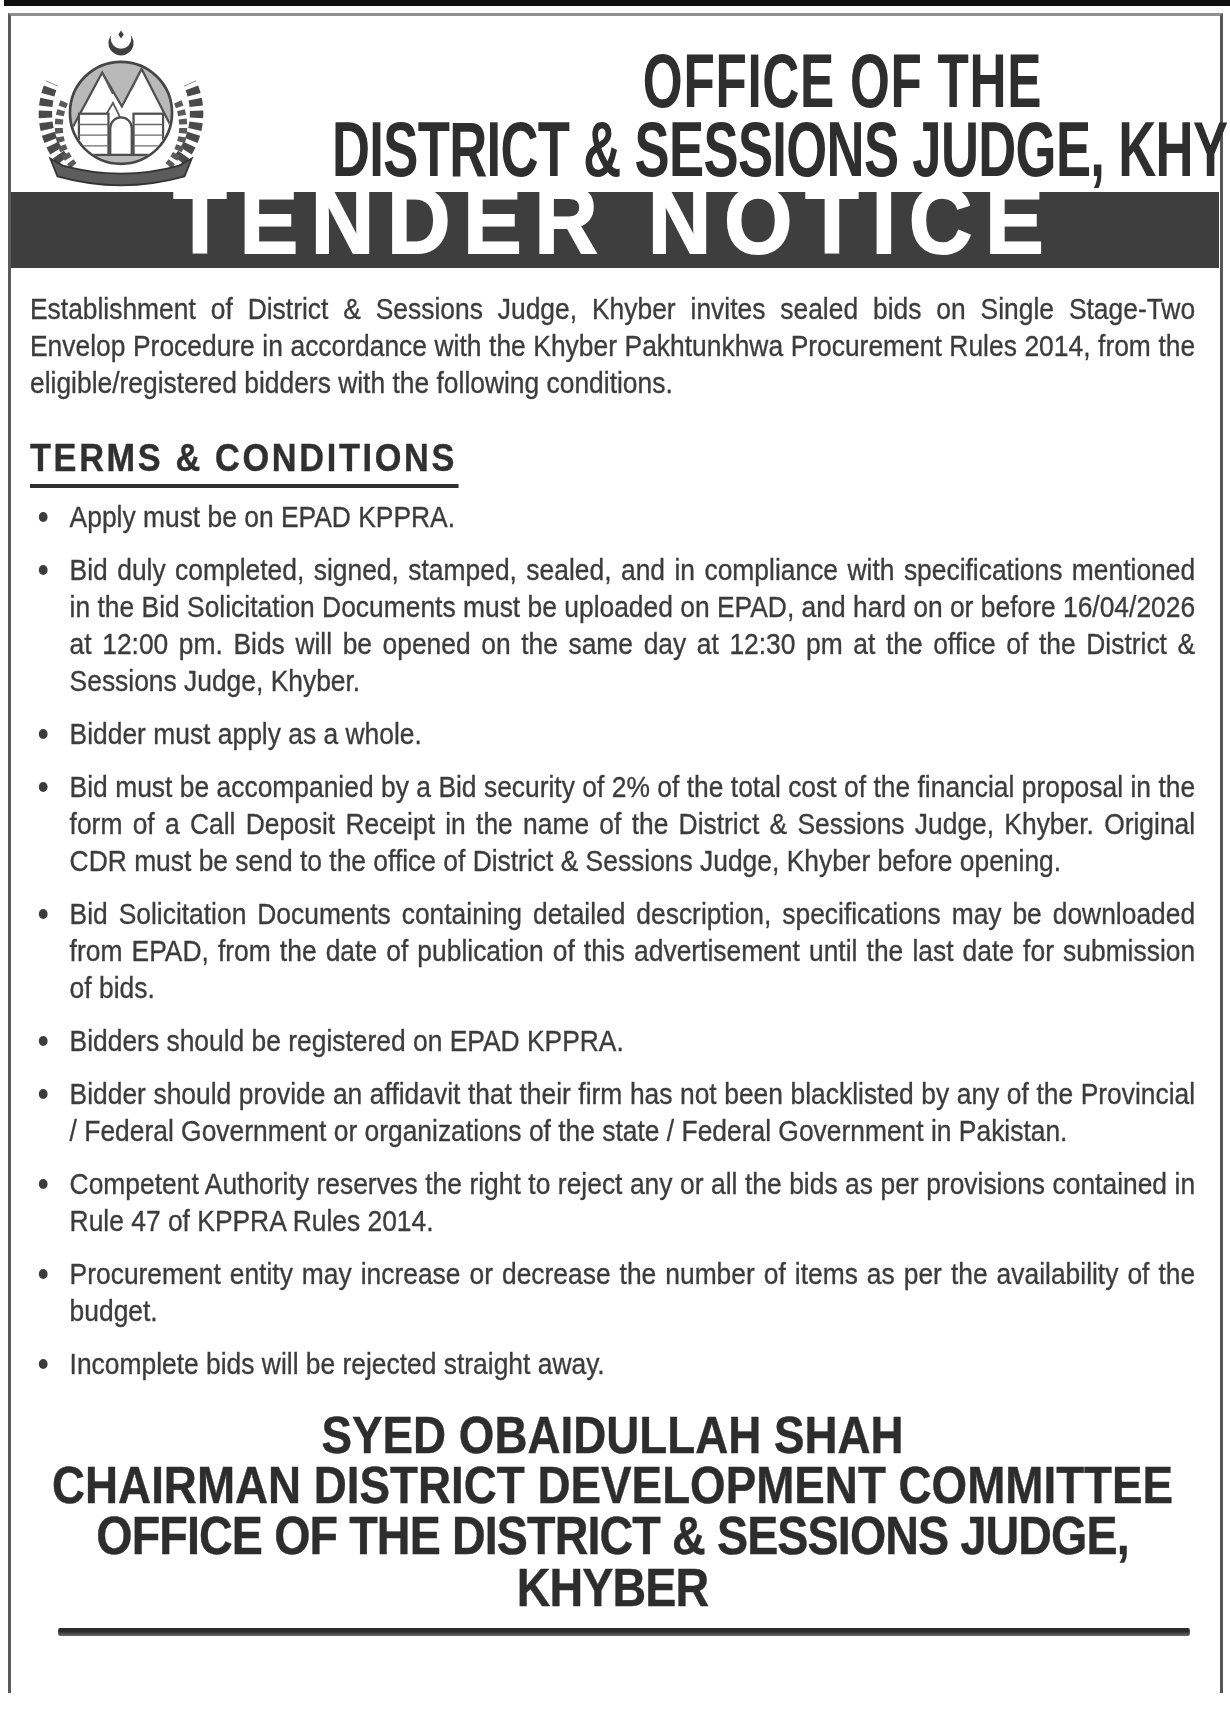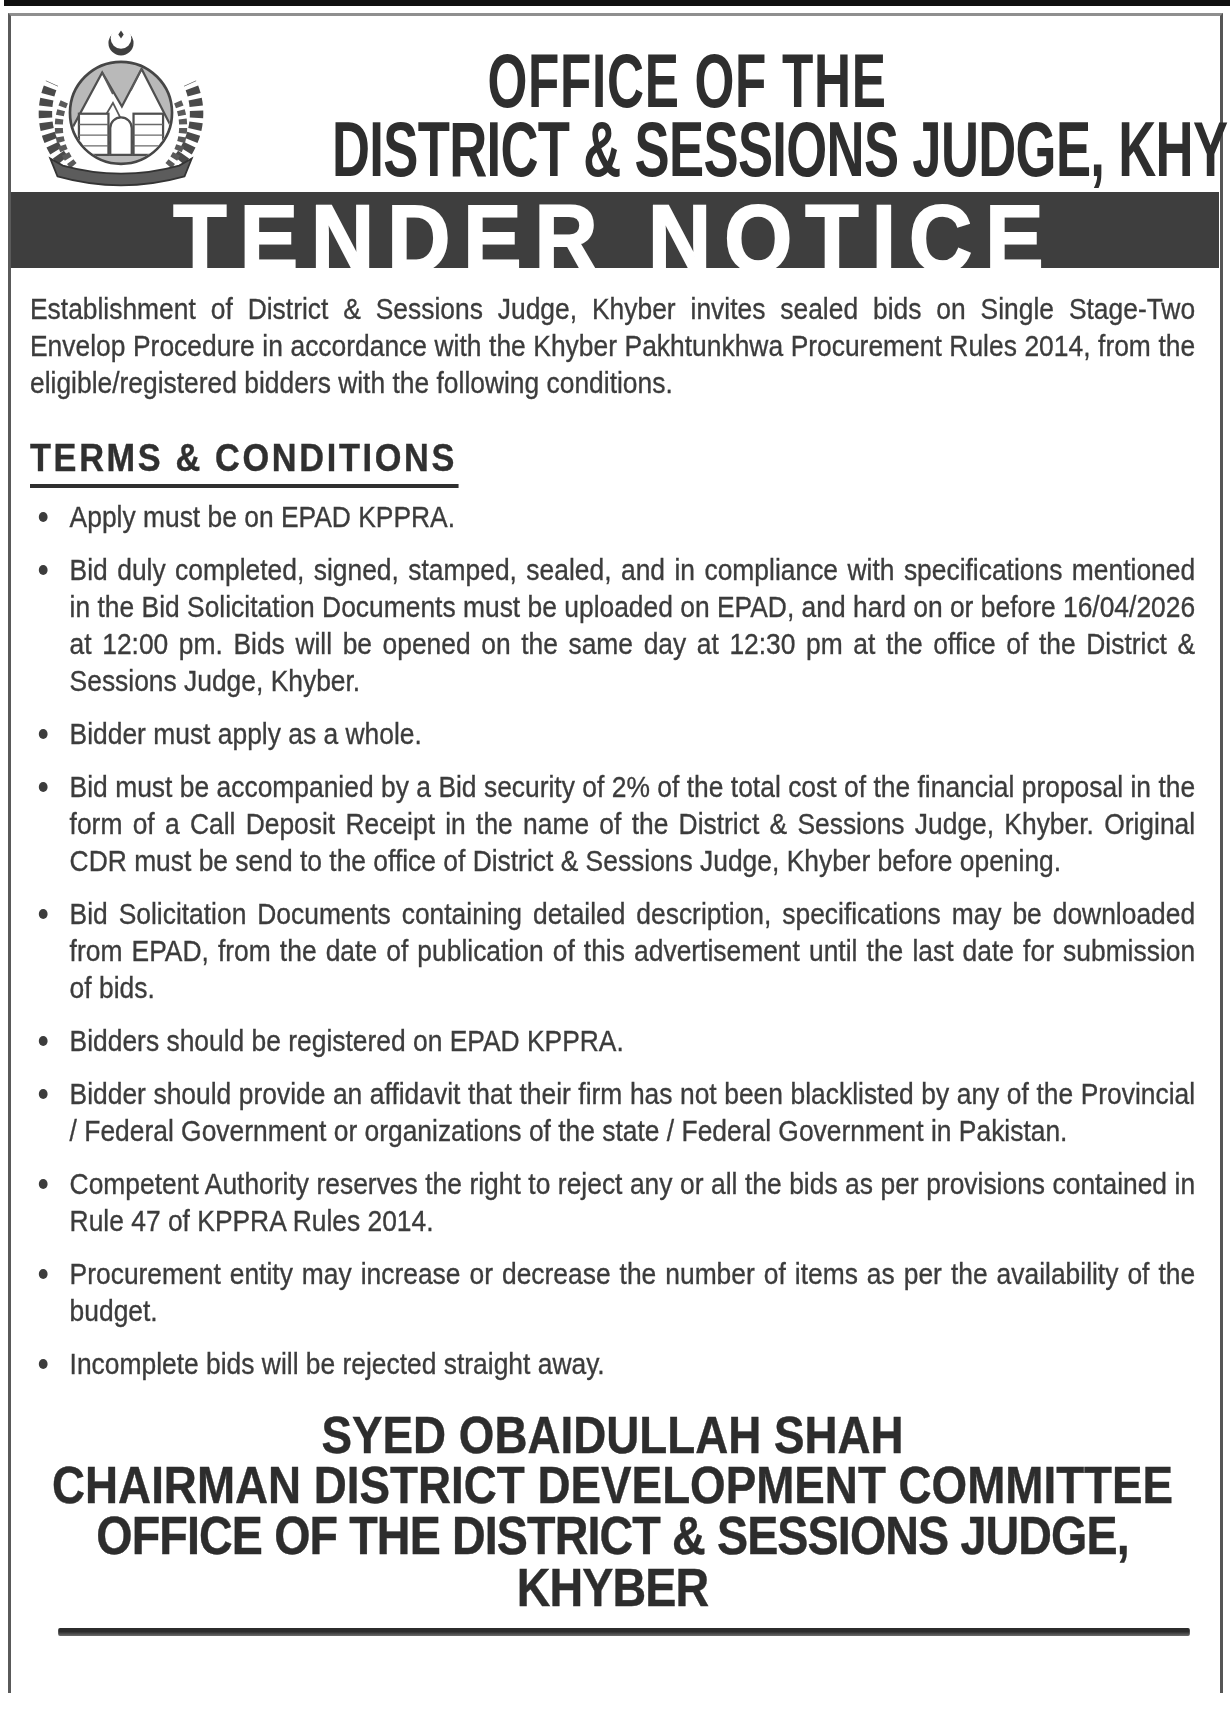--- a/index.html
+++ b/index.html
@@ -21,36 +21,36 @@
     border-left:3px solid #5a5a5a;
     border-right:3px solid #565656;
     pointer-events:none;
   }
   .inner{position:relative;padding:16px 11px 0;}
   
   .doc-header{position:relative;height:176px;}
   .emblem{position:absolute;left:16px;top:8px;}
   .titles{
     position:absolute;left:150px;right:6px;top:34px;
-    text-align:center;color:#2e2e2e;font-weight:bold;
+    text-align:right;color:#2e2e2e;font-weight:bold;
   }
   .org1{
     font-size:76px;line-height:62px;letter-spacing:1px;
     transform:scaleX(.675);transform-origin:50% 50%;
     white-space:nowrap;
   }
   .org2{
     font-size:78px;line-height:66px;letter-spacing:-1px;margin-top:4px;
     transform:scaleX(.675);transform-origin:50% 50%;
     white-space:nowrap;
   }
   
   .banner{
     height:76px;background:#3e3e3e;
-    display:flex;align-items:flex-start;justify-content:center;
+    display:flex;align-items:flex-end;justify-content:center;
   }
   .banner-text{
     color:#ffffff;font-weight:bold;font-size:94px;line-height:94px;
     letter-spacing:14px;white-space:nowrap;
     transform:scaleX(.93);transform-origin:50% 50%;
     -webkit-text-stroke:2px #ffffff;
   }
   
   .column{
     margin-left:19px;width:1324px;

